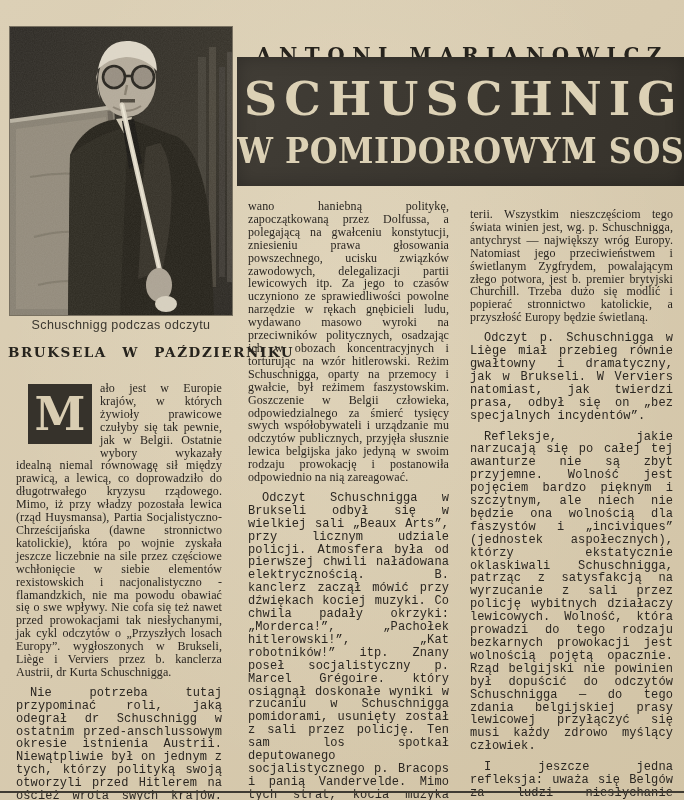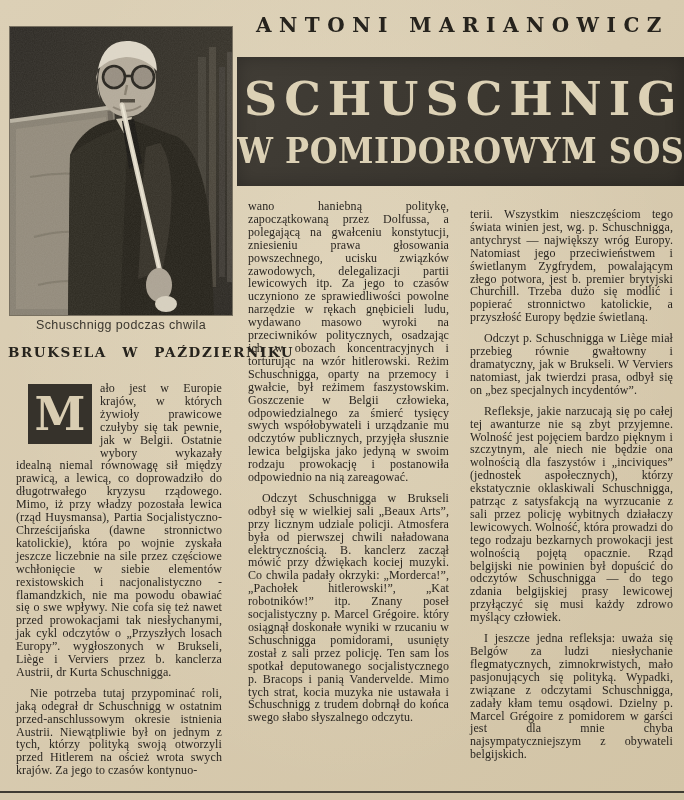--- a/index.html
+++ b/index.html
@@ -23,21 +23,21 @@
   .photo svg { display:block; }
   .caption {
     position:absolute; left:10px; top:318px; width:222px;
     text-align:center;
     font-family:"Liberation Sans", sans-serif;
     font-size:12.5px; letter-spacing:0.4px; color:#3b372f;
   }
 
   
   .author {
-    position:absolute; left:237px; top:12px; width:447px;
+    position:absolute; left:237px; top:42px; width:447px;
     text-align:center;
     font-family:"DejaVu Serif", serif;
     font-weight:bold; font-size:20px; line-height:26px;
     letter-spacing:7.5px; padding-left:4px; box-sizing:border-box;
     color:#26231d; white-space:nowrap;
   }
   .headline-box {
     position:absolute; left:237px; top:57px; width:447px; height:129px;
     background:linear-gradient(120deg, #413d36 0%, #3a362f 60%, #36322b 100%);
     color:#dcd1b5; text-align:center;
@@ -71,21 +71,21 @@
   
   .col {
     position:absolute;
     font-size:12px; line-height:12.9px;
     text-align:justify;
     letter-spacing:0.1px;
     color:#2a2621;
     hyphens:auto;
   }
   .col p { margin:8px; }
-  .col p + p { text-indent:14px; }
+  .col p + p { text-indent:14px;font-family:Liberation Mono, monospace; }
   .col-1 { left:8px;   top:374px; width:222px; height:418px; }
   .col-2 { left:240px; top:192px; width:217px; height:600px; }
   .col-3 { left:462px; top:200px; width:219px; height:600px; }
 
   .dropcap-box {
     float:left;
     width:64px; height:60px;
     margin:2px 8px 3px 12px;
     background:#36322b;
     color:#d9cdb2;
@@ -164,21 +164,21 @@
 
         <ellipse cx="149" cy="260" rx="13" ry="17" fill="#ab6e0" opacity="0"></ellipse>
         <ellipse cx="149" cy="258" rx="13" ry="17" fill="#ab a" opacity="0"></ellipse>
         <ellipse cx="149" cy="258" rx="13" ry="17" fill="#aba293"></ellipse>
         <ellipse cx="156" cy="277" rx="11" ry="8" fill="#d6cfbe"></ellipse>
       </g>
       <rect width="222" height="288" filter="url(#grain)"></rect>
     </svg>
   </figure>
 
-  <figcaption class="caption">Schuschnigg podczas chwila</figcaption>
+  <figcaption class="caption">Schuschnigg podczas odczytu</figcaption>
 
   <div class="author">ANTONI MARIANOWICZ</div>
 
   <div class="headline-box">
     <div class="headline-1">SCHUSCHNIGG</div>
     <div class="headline-2">W POMIDOROWYM SOSIE</div>
   </div>
 
   <div class="section-heading">BRUKSELA W PAŹDZIERNIKU</div>
 

